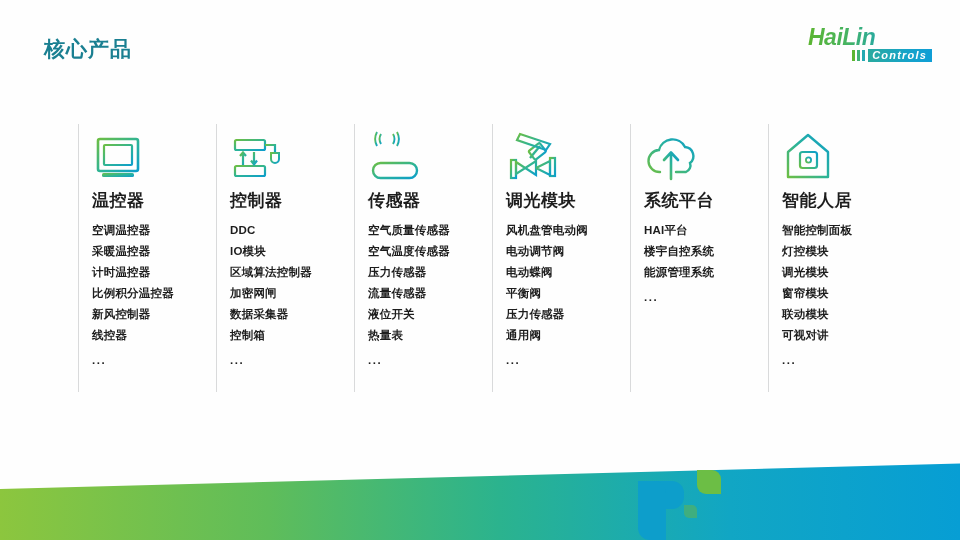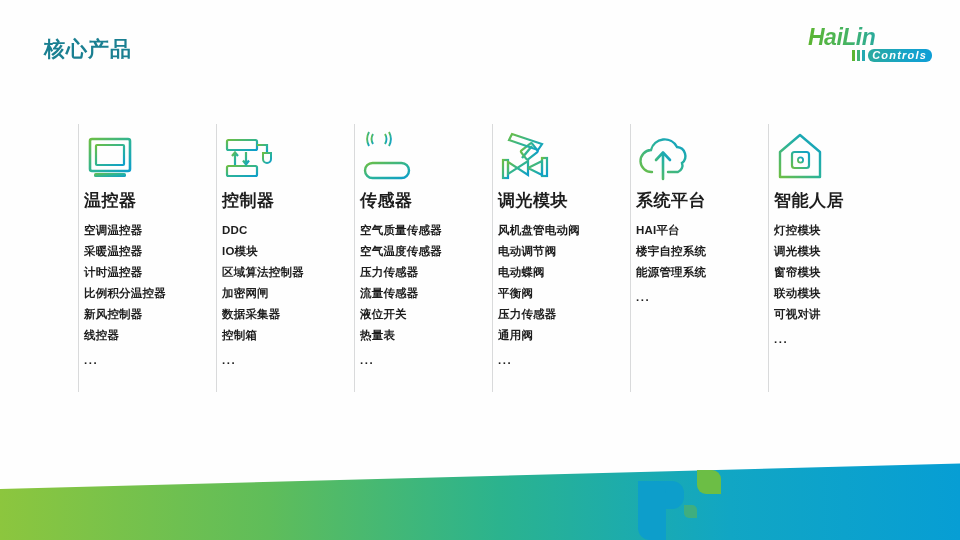--- a/index.html
+++ b/index.html
@@ -79,36 +79,35 @@
   .logo-bars i:nth-child(3) { background: #25a9b2; }
   .logo-sub-text {
     font-size: 11px;
     font-weight: bold;
     font-style: italic;
     letter-spacing: 1.2px;
     color: #ffffff;
     background: linear-gradient(90deg, #2aaa9e 0%, #16a3c9 60%, #0f9ed6 100%);
     padding: 1px 5px 1px 4px;
     line-height: 11px;
-    border-radius: 6px;
   }
 
   
   .columns {
     position: absolute;
     left: 78px;
     top: 124px;
     width: 828px;
     height: 268px;
     display: flex;
   }
   .col {
     position: relative;
     flex: 0 0 138px;
-    padding-left: 6px;
+    padding-left: 14px;
     box-sizing: border-box;
   }
   .col::before {
     content: "";
     position: absolute;
     left: 0;
     top: 0;
     bottom: 0;
     width: 1px;
     background: #d9dadb;
@@ -393,20 +392,21 @@
               <line x1="14" y1="30" x2="18" y2="30"></line>
               <line x1="14" y1="34" x2="18" y2="34"></line>
             <line x1="35" y1="26" x2="39" y2="26"></line>
               <line x1="35" y1="30" x2="39" y2="30"></line>
               <line x1="35" y1="34" x2="39" y2="34"></line>
           </g>
         </svg>
       </div>
       <div class="col-title">智能人居</div>
       <ul class="col-items">
+        <li>智能控制面板</li>
         <li>灯控模块</li>
         <li>调光模块</li>
         <li>窗帘模块</li>
         <li>联动模块</li>
         <li>可视对讲</li>
         <li class="ellipsis">...</li>
       </ul>
     </div>
 
   </div>

